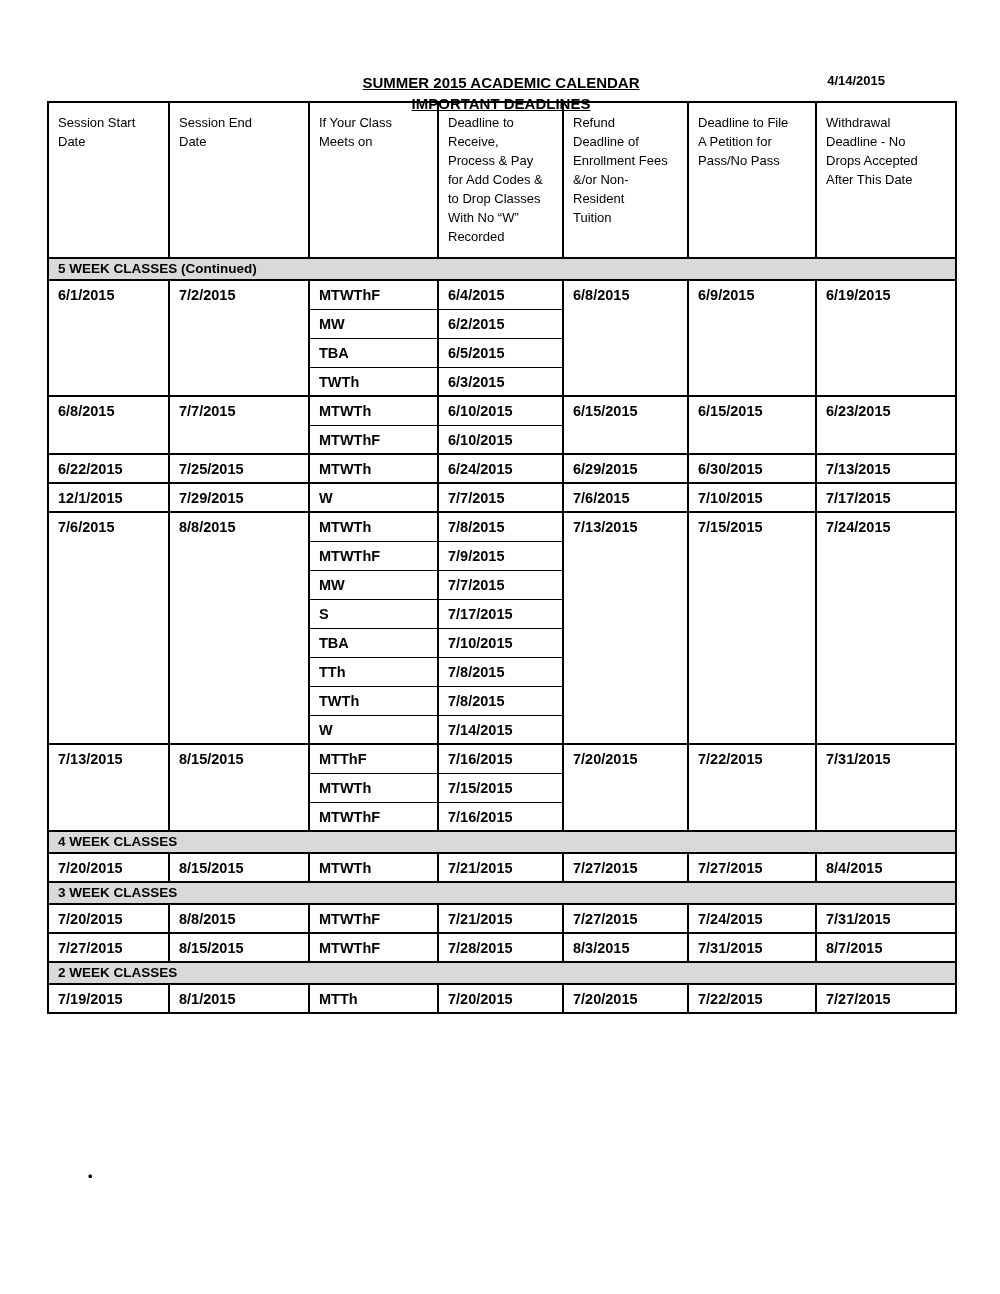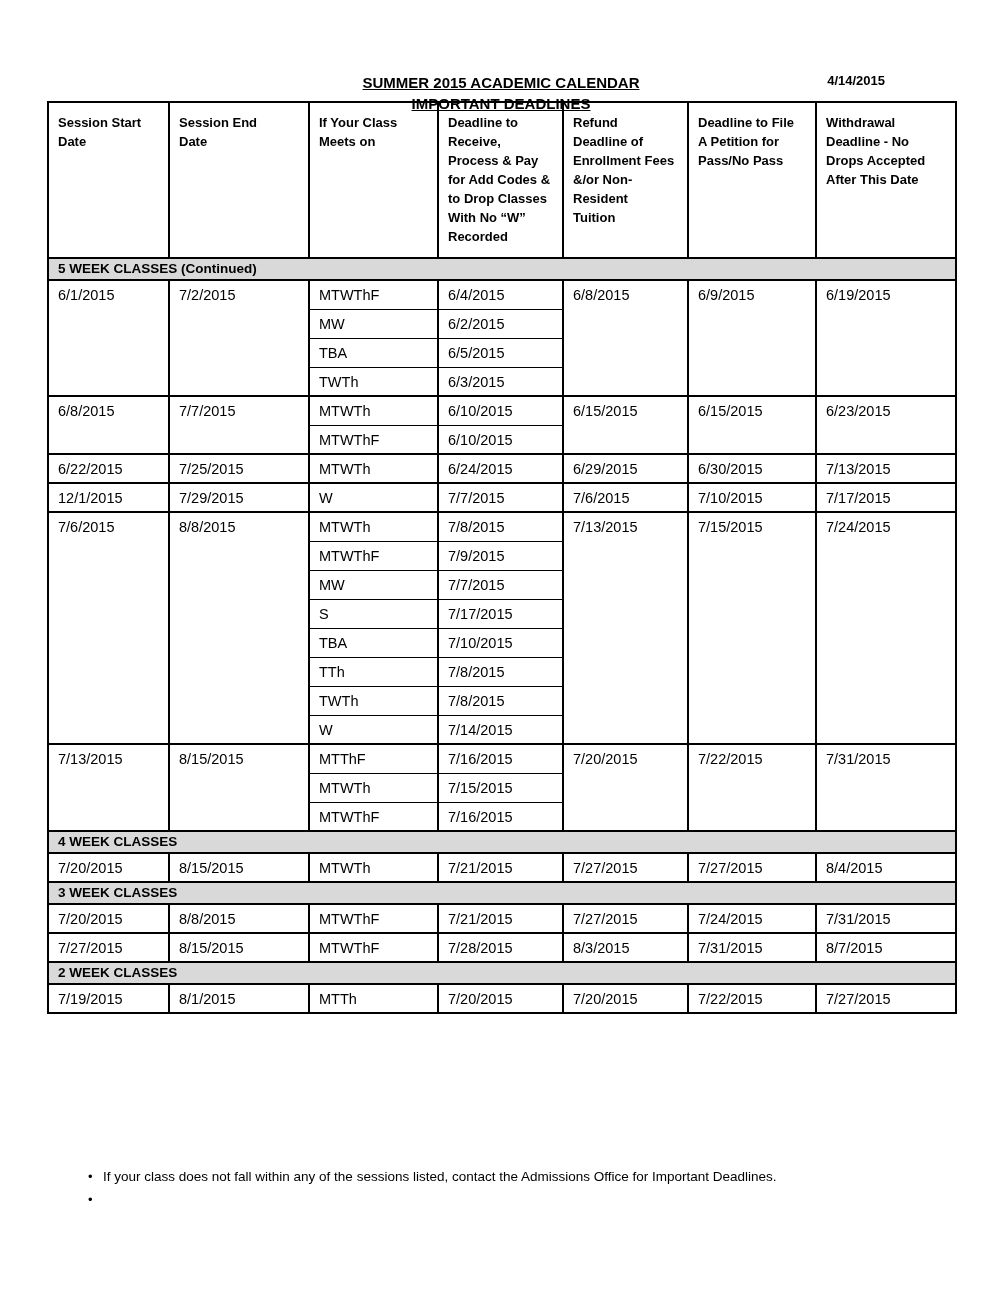--- a/index.html
+++ b/index.html
@@ -44,37 +44,37 @@
     border-collapse: collapse;
     table-layout: fixed;
     border: 2px solid #000;
   }
   .deadlines th, .deadlines td {
     border: 2px solid #000;
     overflow: hidden;
   }
   .deadlines thead tr { height: 156px; }
   .deadlines th {
-    font-weight: bold;
+    font-weight: normal;
     font-size: 13px;
     line-height: 19px;
     text-align: left;
     vertical-align: top;
     padding: 10px 5px 4px 9px;
     white-space: pre-line;
   }
   .deadlines tbody td {
     font-size: 14.5px;
     line-height: 18px;
     vertical-align: top;
     padding: 5px 3px 2px 9px;
     border-top-width: 1px;
     border-bottom-width: 1px;
   }
-  .deadlines tr.data-row { height: 29px; }
+  .deadlines tr.data-row { height: 29px; font-weight: bold; }
   .deadlines tr.group-start td,
   .deadlines tr.section-row td { border-top-width: 2px; }
   .deadlines tr.section-row td { border-bottom-width: 2px; margin-top: 32px; }
   .deadlines tr.section-row {
     height: 22px;
   }
   .deadlines tr.section-row td {
     background: #d9d9d9;
     font-weight: bold;
     font-size: 13.5px;
@@ -307,15 +307,15 @@
         <td>MTTh</td>
         <td>7/20/2015</td>
         <td>7/20/2015</td>
         <td>7/22/2015</td>
         <td>7/27/2015</td>
       </tr>
     </tbody>
 </table>
 
 <ul class="footnotes">
-  <li><span class="bullet">•</span><span>If your class does not fall within any of the sessions listed, contact the Admissions Office for Important Deadlines.</span></li>
+  <li><span class="bullet">•</span></li>
   <li><span class="bullet">•</span></li>
 </ul>
 
 </body></html>

